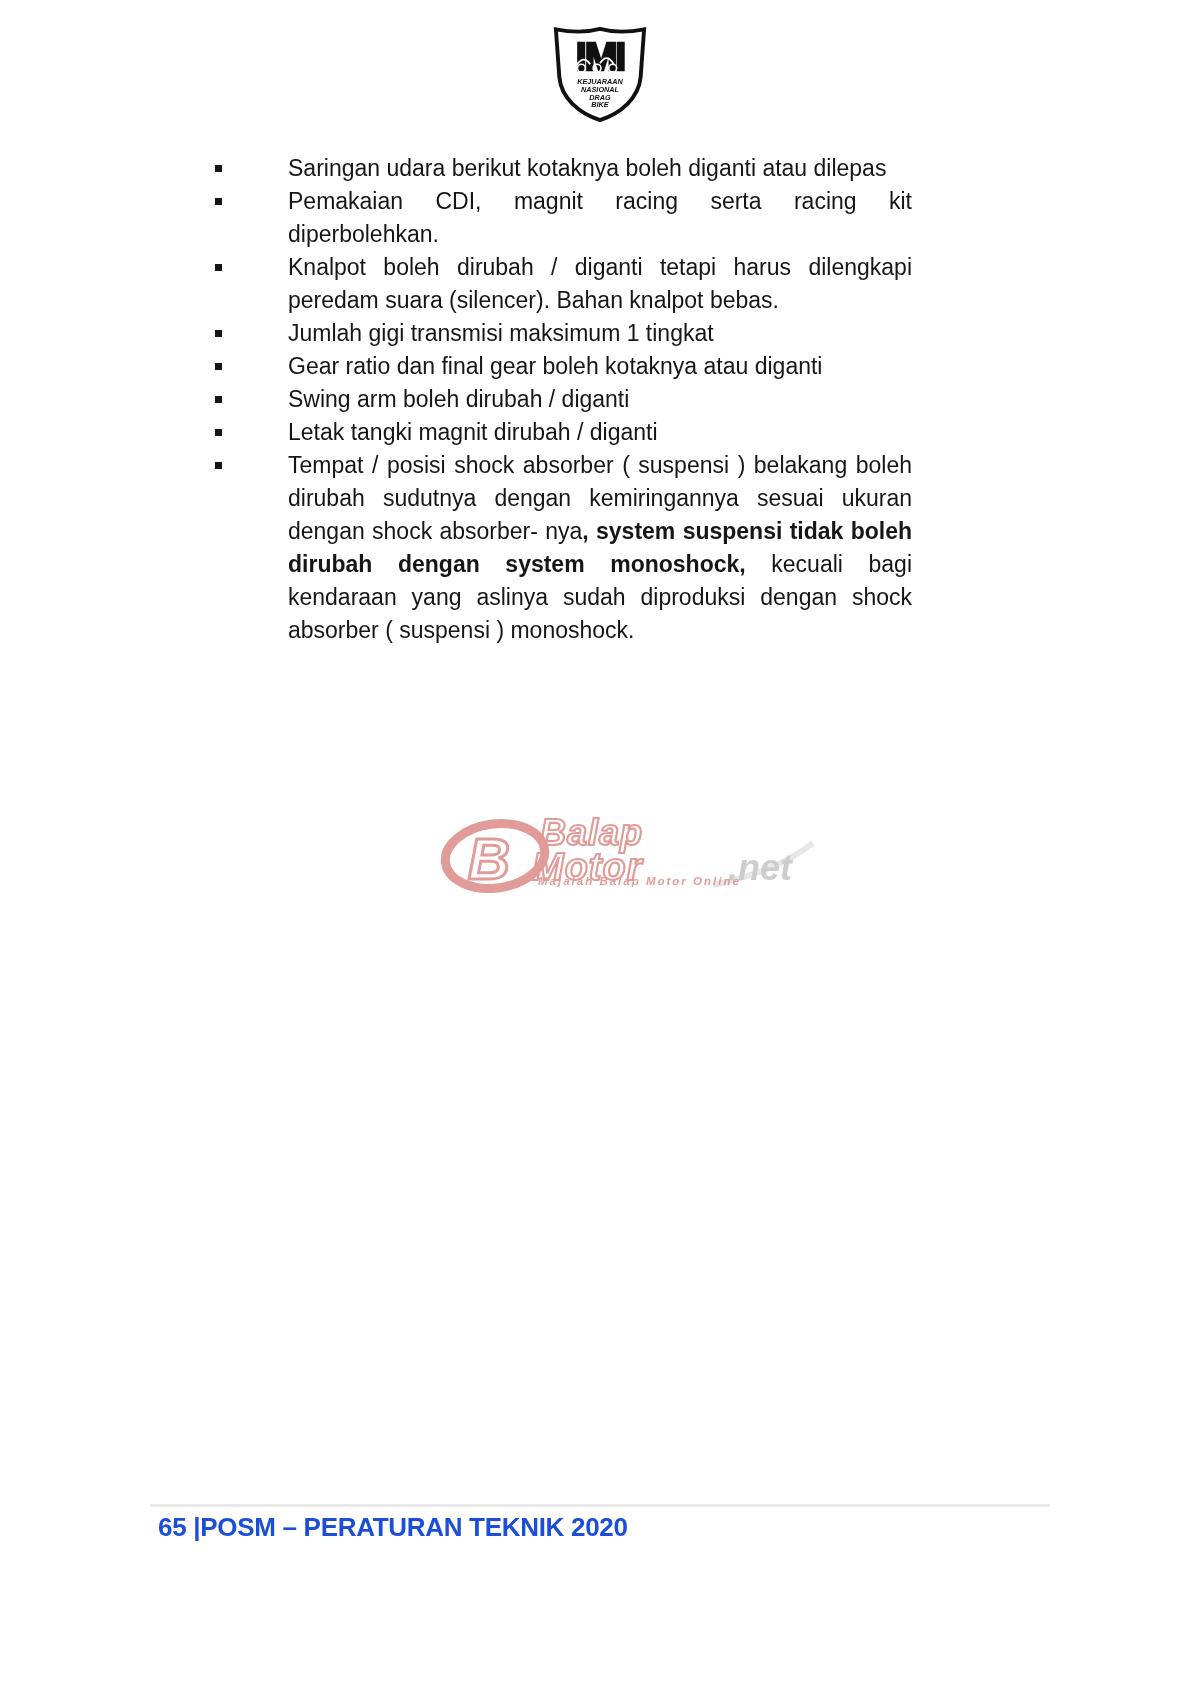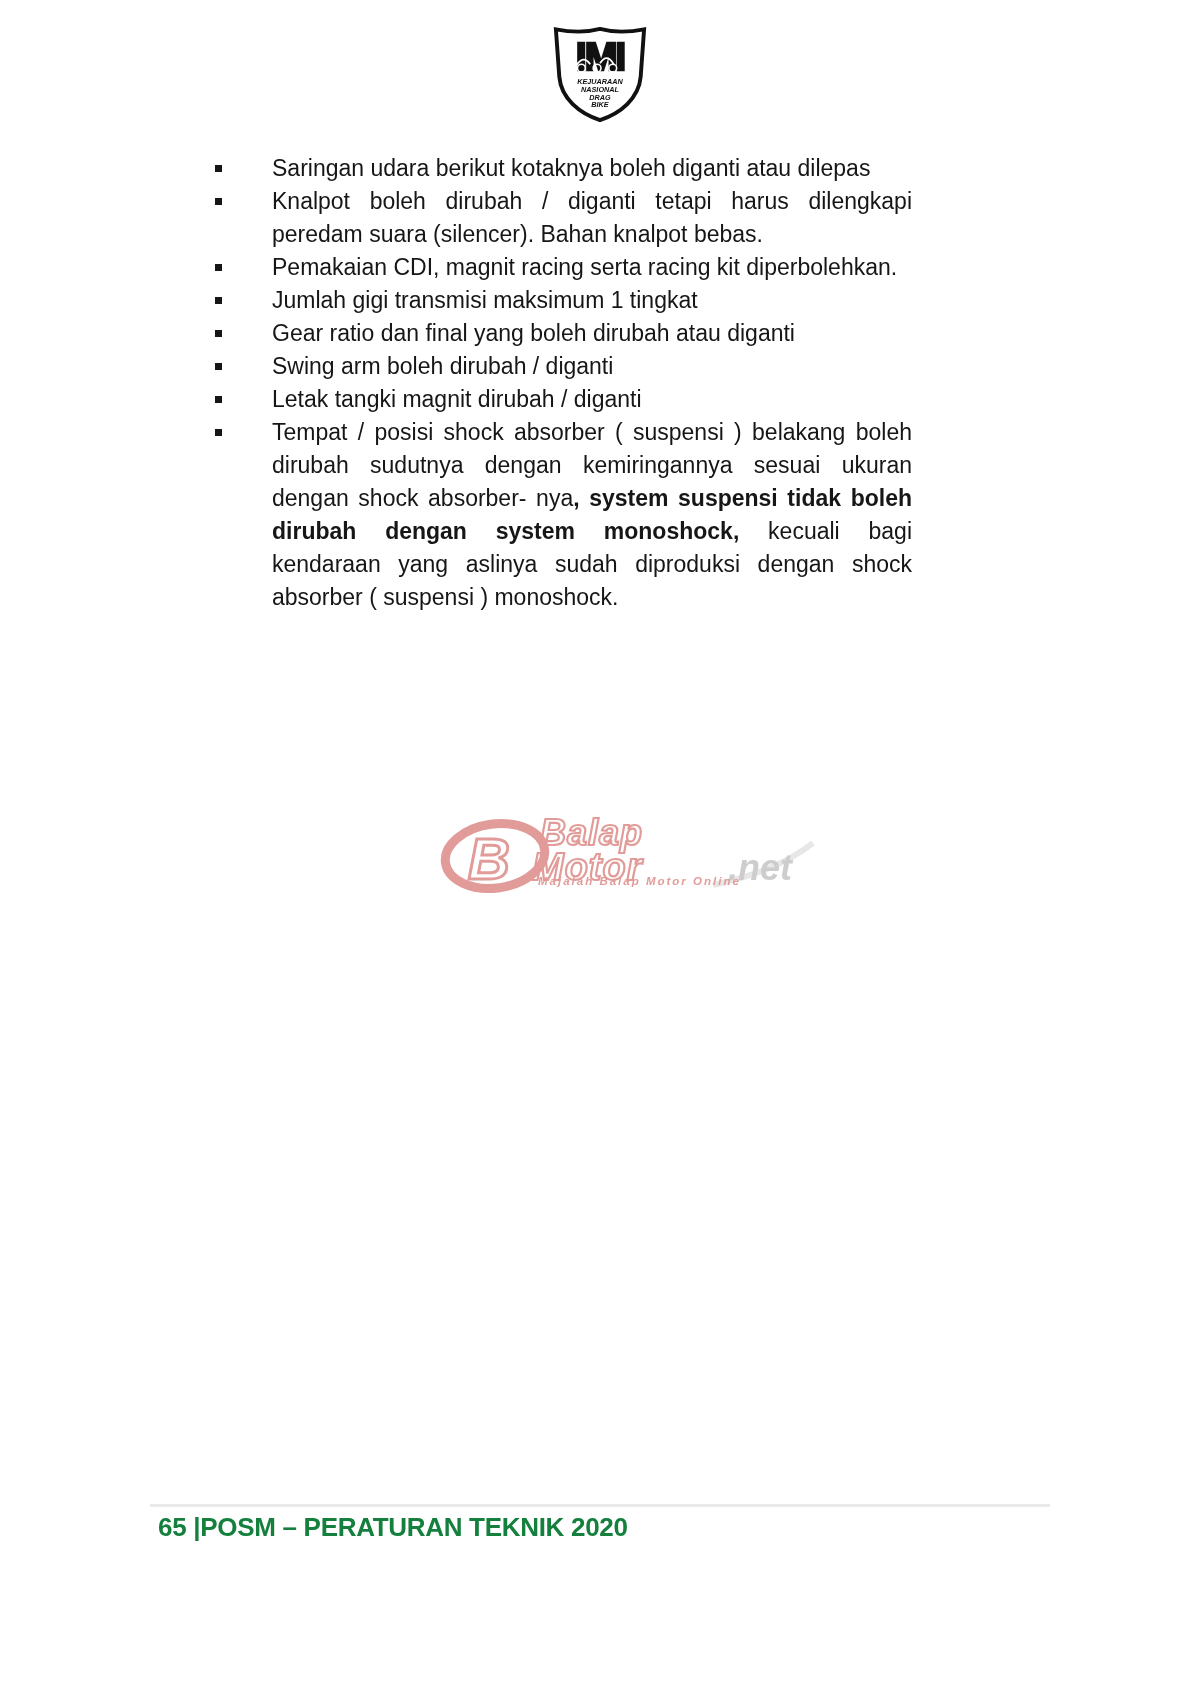--- a/index.html
+++ b/index.html
@@ -42,38 +42,38 @@
   }
   .b-row { display: flex; }
   .b-marker { flex: none; width: 57px; position: relative; }
   .b-marker::before {
     content: "";
     position: absolute;
     left: 0; top: 13px;
     width: 7px; height: 7px;
     background: #161616;
   }
-  .b-text { flex: 1; text-align: justify; }
+  .b-text { flex: 1; text-align: justify; margin-left: 16px; }
   .b-text .bold { font-weight: bold; }
 
   
   .footer-divider {
     position: absolute;
     left: 150px; top: 1504px;
     width: 900px; height: 3px;
     background: #e9e9e9;
     z-index: 1;
   }
   .footer-text {
     position: absolute;
     left: 158px; top: 1512px;
     font-size: 26px;
     font-weight: bold;
     letter-spacing: -0.3px;
-    color: #15803d;
+    color: #1d4ed8;
     z-index: 1;
     white-space: nowrap;
   }
 </style>
 </head>
 <body>
 
 <div class="page">
 
   <div class="logo">
@@ -106,33 +106,33 @@
     </svg>
   </div>
 
   <div class="content" id="bullet-list">
       <div class="b-row">
         <span class="b-marker"></span>
         <div class="b-text"><span>Saringan udara berikut kotaknya boleh diganti atau dilepas</span></div>
       </div>
       <div class="b-row">
         <span class="b-marker"></span>
-        <div class="b-text"><span>Knalpot boleh dirubah / diganti tetapi harus dilengkapi peredam suara (silencer). Bahan knalpot bebas.</span></div>
+        <div class="b-text"><span>Pemakaian CDI, magnit racing serta racing kit diperbolehkan.</span></div>
       </div>
       <div class="b-row">
         <span class="b-marker"></span>
-        <div class="b-text"><span>Pemakaian CDI, magnit racing serta racing kit diperbolehkan.</span></div>
+        <div class="b-text"><span>Knalpot boleh dirubah / diganti tetapi harus dilengkapi peredam suara (silencer). Bahan knalpot bebas.</span></div>
       </div>
       <div class="b-row">
         <span class="b-marker"></span>
         <div class="b-text"><span>Jumlah gigi transmisi maksimum 1 tingkat</span></div>
       </div>
       <div class="b-row">
         <span class="b-marker"></span>
-        <div class="b-text"><span>Gear ratio dan final yang boleh dirubah atau diganti</span></div>
+        <div class="b-text"><span>Gear ratio dan final gear boleh kotaknya atau diganti</span></div>
       </div>
       <div class="b-row">
         <span class="b-marker"></span>
         <div class="b-text"><span>Swing arm boleh dirubah / diganti</span></div>
       </div>
       <div class="b-row">
         <span class="b-marker"></span>
         <div class="b-text"><span>Letak tangki magnit dirubah / diganti</span></div>
       </div>
       <div class="b-row">

